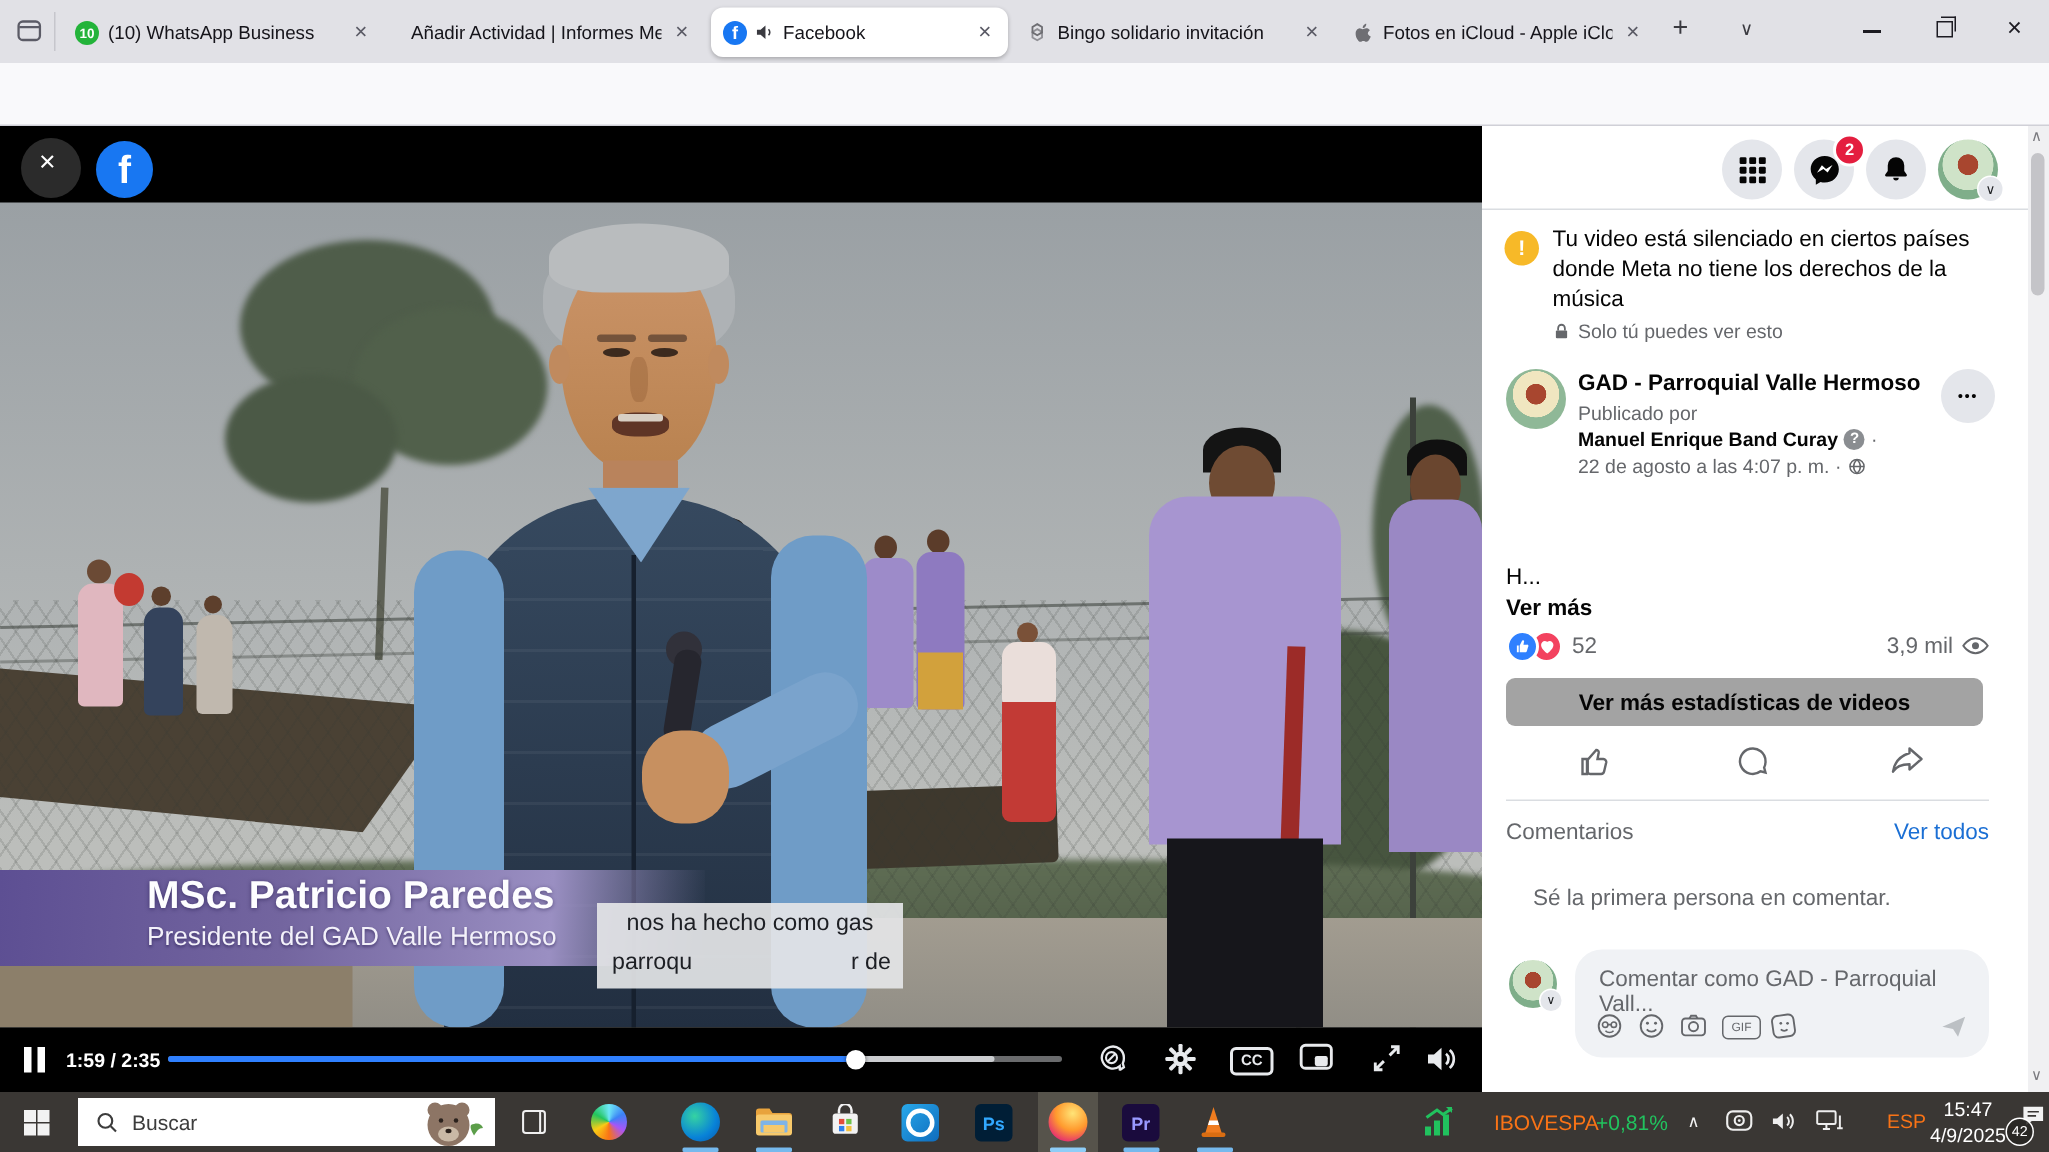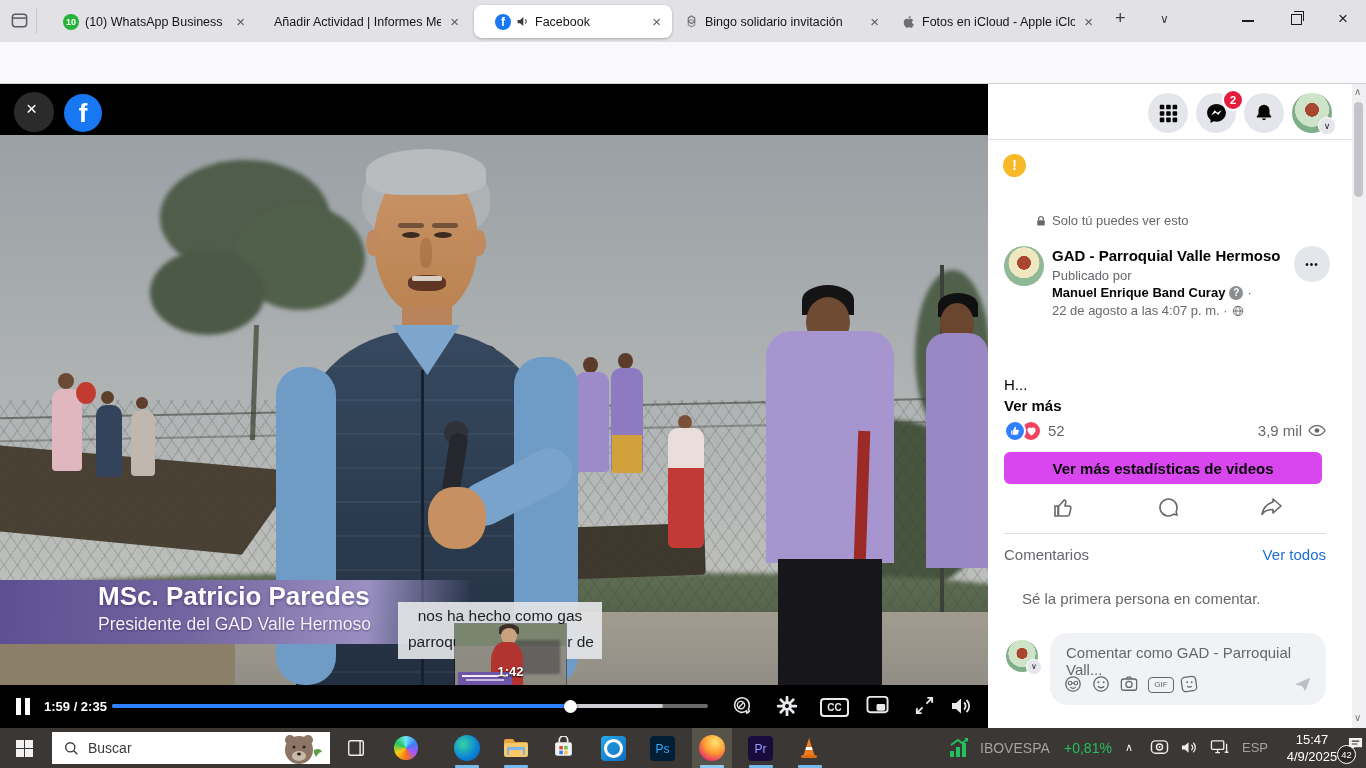--- a/index.html
+++ b/index.html
@@ -7,21 +7,21 @@
        font-family:"Liberation Sans","DejaVu Sans",sans-serif;
        -webkit-font-smoothing:antialiased;}
   .abs{position:absolute;}
   
   #tabbar{left:0;top:0;width:1366px;height:42px;background:#e1e1e6;}
   .tab{top:5px;height:33px;border-radius:8px;display:flex;align-items:center;
        padding:0 8px;box-sizing:border-box;color:#15141a;font-size:12.5px;}
   .tab.active{background:#fff;box-shadow:0 1px 3px rgba(0,0,0,.25);}
   .tab .tab-title{flex:1;white-space:nowrap;overflow:hidden;margin:0 6px;}
   .tab-close{color:#5b5b66;font-size:15px;padding:0 3px;}
-  .favicon{width:16px;height:16px;border-radius:50%;flex:0 0 16px;margin-left:13px;}
+  .favicon{width:16px;height:16px;border-radius:50%;flex:0 0 16px;}
   .wa{background:#23b33a;color:#fff;font-size:9px;font-weight:bold;
       display:flex;align-items:center;justify-content:center;}
   .fbicon{background:#1877f2;color:#fff;font-weight:bold;font-size:12px;
       display:flex;align-items:center;justify-content:center;line-height:1;}
   #toolbar{left:0;top:42px;width:1366px;height:42px;background:#f9f9fb;
       border-bottom:1px solid #d0d0d7;box-sizing:border-box;}
   .navbtn{top:50px;font-size:18px;color:#2a2a2e;width:28px;height:26px;text-align:center;line-height:26px;}
   #urlbar{left:230px;top:47px;width:872px;height:31px;background:#ececf0;border-radius:5px;
       display:flex;align-items:center;padding:0 10px;box-sizing:border-box;color:#5b5b66;}
   #urltext{font-size:13.5px;margin-left:8px;color:#7a7a85;}
@@ -42,31 +42,31 @@
   #previewthumb{left:455px;top:489px;width:111px;height:66px;overflow:hidden;box-shadow:0 0 0 1px rgba(0,0,0,.4);
     background:linear-gradient(180deg,#79856e 0 22px,#8f8c83 22px,#8b887e 100%);}
   #controls{left:0;top:601px;width:988px;height:43px;background:#000;color:#fff;}
   .pbar{height:4px;border-radius:2px;top:0;}
   .cicon{top:10px;color:#e8eaed;}
   
   #sidebar{left:988px;top:84px;width:364px;height:644px;background:#fff;color:#050505;}
   .circlebtn{width:40px;height:40px;border-radius:50%;background:#e4e6eb;color:#050505;
       display:flex;align-items:center;justify-content:center;}
   .meta{color:#65676b;}
-  #statsbtn{left:16px;top:368px;width:318px;height:32px;background:#d946ef;border-radius:6px;
+  #statsbtn{left:16px;top:368px;width:318px;height:32px;background:#a3a3a3;border-radius:6px;
      font-weight:bold;font-size:15px;display:flex;align-items:center;justify-content:center;}
   .actionicon{color:#65676b;top:412px;}
   #composerbox{left:62px;top:549px;width:276px;height:72px;background:#f0f2f5;border-radius:18px;}
   .cmicon{color:#65676b;}
   #pagescroll{left:1352px;top:84px;width:14px;height:644px;background:#f0f0f2;color:#7a7a7f;}
   
   #taskbar{left:0;top:728px;width:1366px;height:40px;background:#3a3734;color:#f2f2f2;padding-left:28px;}
-  .tbtext{font-size:13.5px;color:#a3a3a3;}
+  .tbtext{font-size:13.5px;color:#f97316;margin-left:16px;}
   .runline{top:37px;height:3px;background:#76b9ed;border-radius:1px;}
-  .appsq{border-radius:4px;display:flex;align-items:center;justify-content:center;font-weight:normal;font-size:12px;text-align:center;}
+  .appsq{border-radius:4px;display:flex;align-items:center;justify-content:center;font-weight:bold;font-size:12px;text-align:center;}
 </style>
 </head>
 <body>
 
 <div id="app">
 
   <div id="tabbar" class="abs">
     <div class="abs" style="left:10px;top:11px;">
       <svg viewBox="0 0 20 20" width="19" height="19">
           <rect x="2.5" y="3.5" width="15" height="13" rx="3" fill="none" stroke="#5b5b66" stroke-width="1.6"></rect>
@@ -260,31 +260,20 @@
         <div id="lt-role" class="abs">Presidente del GAD Valle Hermoso</div>
         <div id="lt-name" class="abs">MSc. Patricio Paredes</div>
       </div>
 
       <div id="subtitlebox" class="abs">
         <div class="abs" style="left:0;top:5px;width:204px;text-align:center;">nos ha hecho como gas</div>
         <div class="abs" style="left:10px;top:31px;">parroqu</div>
         <div class="abs" style="right:8px;top:31px;">r de</div>
       </div>
 
-      <div id="previewthumb" class="abs">
-        <div class="abs" style="left:60px;top:16px;width:45px;height:34px;background:rgba(60,55,60,.5);filter:blur(1px);"></div>
-        <div class="abs" style="left:44px;top:0;width:20px;height:10px;background:#3a3028;border-radius:50% 50% 0 0;"></div>
-        <div class="abs head" style="left:46px;top:4px;width:16px;height:16px;background:#c9a27d;"></div>
-        <div class="abs" style="left:36px;top:18px;width:32px;height:48px;background:#b23430;border-radius:40% 40% 8px 8px;"></div>
-        <div class="abs" style="left:3px;top:48px;width:54px;height:13px;background:#6f55a8;">
-          <div style="margin:3px 4px 0;height:1.5px;background:#fff;opacity:.9;"></div>
-          <div style="margin:2.5px 8px 0;height:1.5px;background:#fff;opacity:.6;"></div>
-        </div>
-        <div class="abs" style="left:0;top:40px;width:111px;text-align:center;color:#fff;font-size:13px;font-weight:bold;text-shadow:0 1px 2px #000;">1:42</div>
-      </div>
     </div>
 
     <div id="controls" class="abs">
       <div class="abs" style="left:16px;top:13px;width:5px;height:17px;background:#fff;"></div>
       <div class="abs" style="left:25px;top:13px;width:5px;height:17px;background:#fff;"></div>
       <div class="abs" style="left:44px;top:14px;font-size:13px;font-weight:bold;color:#fff;">1:59 / 2:35</div>
       <div class="abs" style="left:112px;top:19px;width:596px;height:5px;">
         <div class="pbar abs" style="left:0;width:596px;background:#6a6b6d;"></div>
         <div class="pbar abs" style="left:458px;width:93px;background:#cbcdd0;"></div>
         <div class="pbar abs" style="left:0;width:458px;background:#2f80ff;"></div>
@@ -373,20 +362,21 @@
             <path fill="currentColor" d="M12 3a6 6 0 00-6 6v4l-1.8 2.6c-.4.6 0 1.4.8 1.4h14c.8 0 1.2-.8.8-1.4L18 13V9a6 6 0 00-6-6zM10 18a2 2 0 004 0z"></path>
           </svg>
         </span>
     </div>
     <div class="abs" style="left:304px;top:9px;width:40px;height:40px;border-radius:50%;background:radial-gradient(circle at 50% 42%,#a8462f 0 22%,#cfe3c8 23% 55%,#7fae8a 56% 100%);">
       <div class="abs" style="left:26px;top:24px;width:16px;height:16px;border-radius:50%;background:#e4e6eb;color:#1c1e21;font-size:9px;text-align:center;line-height:16px;border:1px solid #fff;">∨</div>
     </div>
     <div class="abs" style="left:0;top:55px;width:364px;height:1px;background:#dadde1;"></div>
 
     <div class="abs" style="left:15px;top:70px;width:23px;height:23px;border-radius:50%;background:#f7b928;color:#fff;font-weight:bold;font-size:14px;text-align:center;line-height:23px;">!</div>
+    <div class="abs" style="left:47px;top:66px;width:292px;font-size:15px;line-height:20px;">Tu video está silenciado en ciertos países donde Meta no tiene los derechos de la música</div>
     <div class="abs meta" style="left:47px;top:129px;font-size:13px;display:flex;align-items:center;gap:5px;">
       <span style="display:flex;">
           <svg viewBox="0 0 16 16" width="12" height="12">
             <rect x="3" y="7" width="10" height="7" rx="1" fill="currentColor"></rect>
             <path d="M5 7V5a3 3 0 016 0v2" fill="none" stroke="currentColor" stroke-width="1.6"></path>
           </svg>
         </span>
       <span>Solo tú puedes ver esto</span>
     </div>
 

